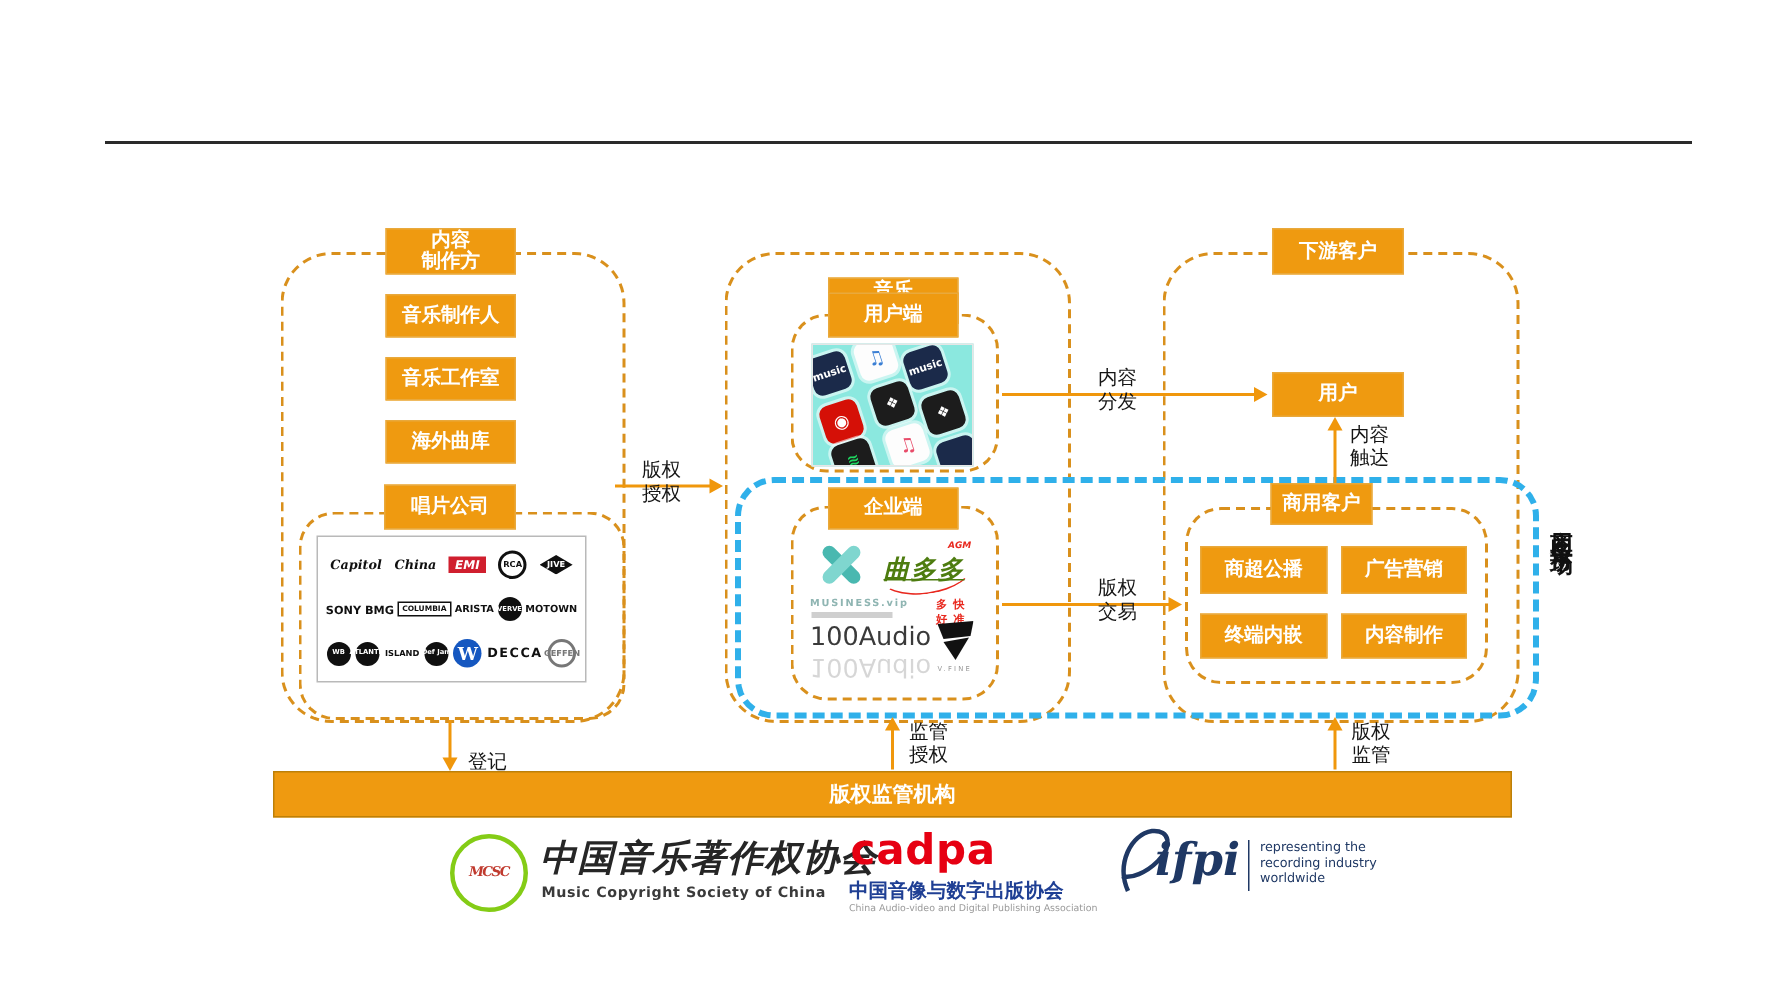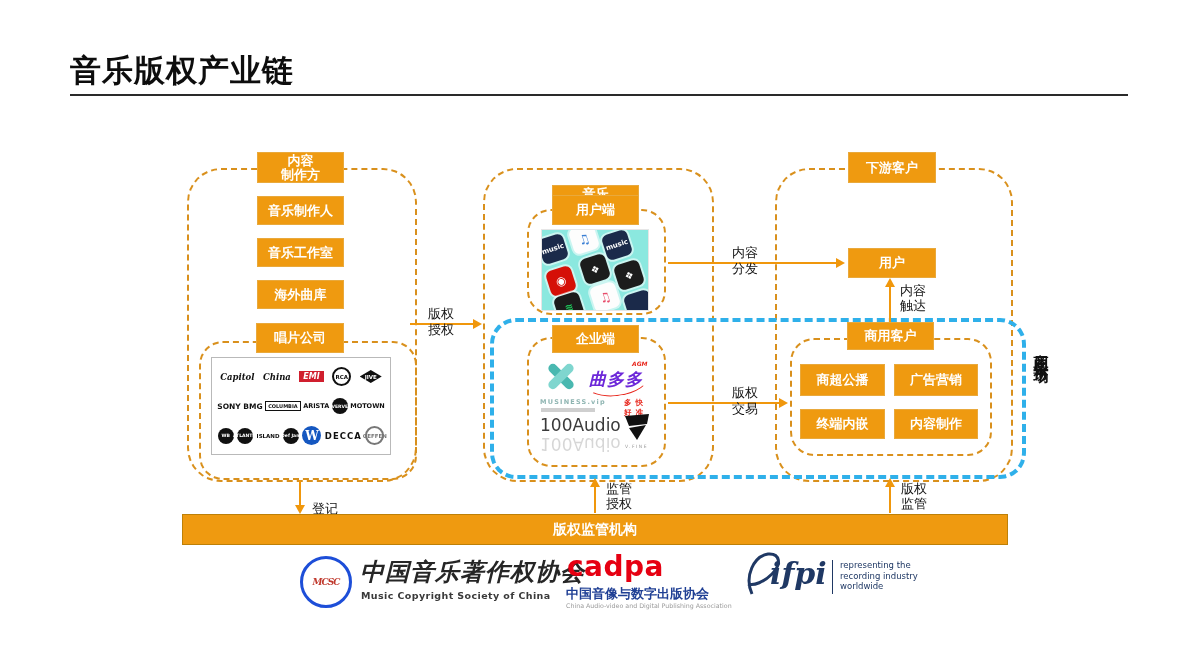--- a/index.html
+++ b/index.html
@@ -53,58 +53,57 @@
   .tile.black{background:#1c1c1c;color:#fff;font-size:10px;}
   .tile.white{background:#fdfdfd;}
   .tile.red{background:#d51007;color:#fff;font-size:12px;}
 
   
   .biz-panel{position:absolute;left:537px;top:354px;width:116px;height:102px;background:#fff;overflow:hidden;}
   .xbar{position:absolute;width:32px;height:9px;border-radius:5px;}
   .musiness-txt{position:absolute;left:3px;top:44px;font-size:6.5px;letter-spacing:1.2px;color:#8fb5b2;font-weight:bold;}
   .blur-line{position:absolute;left:4px;top:54px;width:54px;height:4px;background:#cfcfcf;}
   .agm{position:absolute;left:95px;top:6px;font-size:6px;color:#e8281e;font-weight:bold;font-style:italic;}
-  .ququduo{position:absolute;left:52px;top:14px;font-size:17px;color:#6d28d9;font-weight:bold;font-style:italic;letter-spacing:1px;}
+  .ququduo{position:absolute;left:52px;top:14px;font-size:17px;color:#4d7c0f;font-weight:bold;font-style:italic;letter-spacing:1px;text-decoration:underline;}
   .ququduo-arc{position:absolute;left:48px;top:10px;width:62px;height:30px;border:1.5px solid #e8281e;border-radius:50%;
                border-color:transparent transparent #e8281e transparent;transform:rotate(-8deg);}
   .qtag{position:absolute;left:53px;top:44px;font-size:7.5px;color:#e8281e;font-weight:bold;letter-spacing:4px;padding-left:34px;}
   .audio100{position:absolute;left:3px;top:61px;font-size:17px;color:#3a3a3a;}
   .audio100-refl{position:absolute;left:3px;top:80px;font-size:17px;color:#3a3a3a;transform:scaleY(-1);opacity:.2;}
   .vfine-glyph{position:absolute;left:88px;top:60px;width:24px;height:26px;}
   .vfine-txt{position:absolute;left:88px;top:90px;font-size:4.5px;color:#9a9a9a;letter-spacing:1.5px;}
 
   
   .market{position:absolute;left:1031px;top:341px;writing-mode:vertical-rl;text-orientation:upright;
           font-size:15px;font-weight:bold;color:#111;letter-spacing:3px;}
 
   
   .regbar{position:absolute;left:182px;top:514px;width:826px;height:31px;background:#ef9a10;border:1px solid #bd8008;
           box-sizing:border-box;display:flex;align-items:center;justify-content:center;color:#fff;font-size:14px;font-weight:bold;}
 
   
-  .mcsc-seal{position:absolute;left:300px;top:556px;width:46px;height:46px;border:3px solid #1d4ed8;border-radius:50%;
+  .mcsc-seal{position:absolute;left:300px;top:556px;width:46px;height:46px;border:3px solid #84cc16;border-radius:50%;
              color:#c03a2e;display:flex;align-items:center;justify-content:center;font-size:9px;font-weight:bold;
              font-family:"DejaVu Serif","Liberation Serif",serif;font-style:italic;letter-spacing:-1px;}
   .mcsc-cn{position:absolute;left:360px;top:556px;font-size:24px;font-weight:bold;color:#262626;
            font-family:"DejaVu Serif","Liberation Serif",serif;font-style:italic;letter-spacing:1px;}
   .mcsc-en{position:absolute;left:361px;top:590px;font-size:9.5px;color:#3a3a3a;font-weight:bold;letter-spacing:.4px;}
   .cadpa{position:absolute;left:567px;top:550px;font-size:28px;font-weight:bold;color:#e60012;letter-spacing:.5px;}
   .cadpa-cn{position:absolute;left:566px;top:585px;font-size:13px;font-weight:bold;color:#1f3f94;}
   .cadpa-en{position:absolute;left:566px;top:602px;font-size:6.3px;color:#9a9a9a;}
   .ifpi-word{position:absolute;left:770px;top:556px;font-size:30px;font-weight:bold;color:#1f3864;
              font-family:"DejaVu Serif","Liberation Serif",serif;font-style:italic;}
   .ifpi-divider{position:absolute;left:832px;top:560px;width:1px;height:34px;background:#1f3864;}
   .ifpi-tag{position:absolute;left:840px;top:560px;font-size:8.5px;line-height:10.5px;color:#1f3864;}
 </style>
 </head>
 <body>
 
 <div class="stage">
 
-  <div class="title">音乐版权产业链</div>
   <div class="title-rule"></div>
 
   <div class="dash" style="left:187px;top:168px;width:226px;height:310px;"></div>
   <div class="dash" style="left:483px;top:168px;width:227px;height:310px;"></div>
   <div class="dash" style="left:775px;top:168px;width:234px;height:310px;"></div>
 
   <div class="dash inner" style="left:199px;top:341px;width:214px;height:135px;"></div>
   <div class="dash inner" style="left:527px;top:209px;width:135px;height:102px;"></div>
   <div class="dash inner" style="left:527px;top:337px;width:135px;height:126px;"></div>
   <div class="dash inner" style="left:790px;top:338px;width:198px;height:114px;"></div>
@@ -206,21 +205,21 @@
   <div class="obox" style="left:552px;top:325px;width:87px;height:28px;">
       <span>企业端</span>
     </div>
 
   <div class="obox" style="left:848px;top:152px;width:88px;height:31px;">
       <span>下游客户</span>
     </div>
   <div class="obox" style="left:848px;top:248px;width:88px;height:30px;">
       <span>用户</span>
     </div>
-  <div class="obox" style="left:847px;top:322px;width:87px;height:28px;">
+  <div class="obox" style="left:847px;top:322px;width:68px;height:28px;">
       <span>商用客户</span>
     </div>
   <div class="obox" style="left:800px;top:364px;width:85px;height:32px;">
       <span>商超公播</span>
     </div>
   <div class="obox" style="left:894px;top:364px;width:84px;height:32px;">
       <span>广告营销</span>
     </div>
   <div class="obox" style="left:800px;top:409px;width:85px;height:30px;">
       <span>终端内嵌</span>

